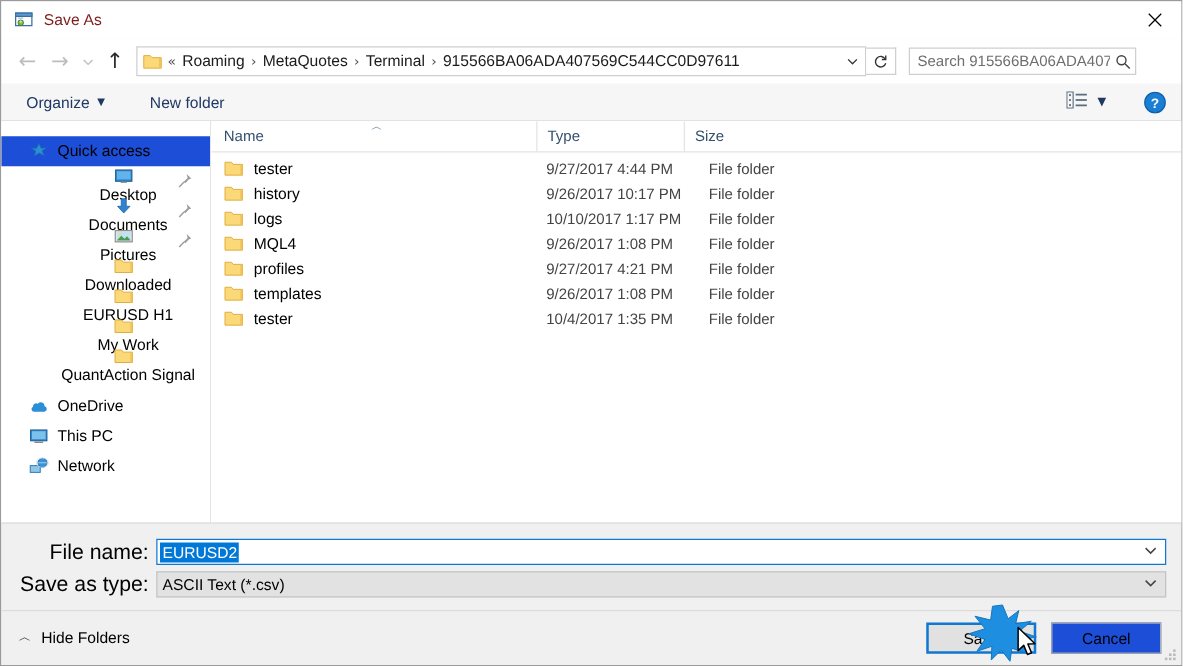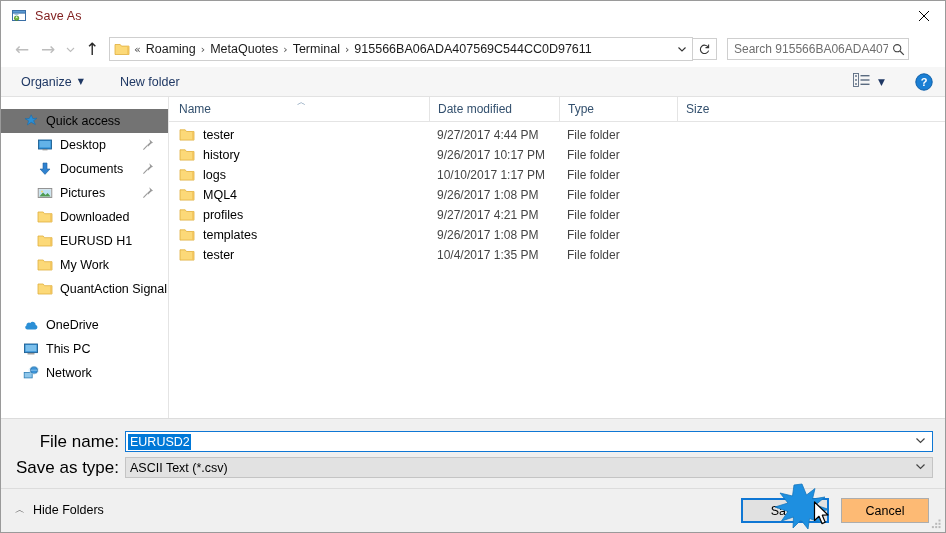--- a/index.html
+++ b/index.html
@@ -224,22 +224,22 @@
     background: #ffffff;
   }
   .side-item {
     height: 24px;
     display: flex;
     align-items: center;
     padding-left: 22px;
     box-sizing: border-box;
     position: relative;
   }
-  .side-item.selected { background: #737373; }
-  .side-item.indent { padding-left: 36px; }
+  .side-item.selected { background: #1d4ed8; }
+  .side-item.indent { padding-left: 36px; flex-direction: column; }
   .side-icon {
     width: 16px; height: 16px;
     margin-right: 7px;
     flex: none;
     position: relative;
   }
   .side-label {
     font-size: 12.5px;
     color: #000;
     white-space: nowrap;
@@ -430,21 +430,21 @@
     position: absolute;
     top: 9px;
     width: 88px;
     height: 25px;
     box-sizing: border-box;
     display: flex;
     align-items: center;
     justify-content: center;
     font-size: 12.5px;
     color: #000;
-    background: #fdba74;
+    background: #1d4ed8;
     border: 1px solid #adadad;
   }
   .btn-save {
     left: 740px;
     background: #e1e1e1;
     border: 2px solid #0f77d4;
   }
   .btn-cancel { left: 840px; }
 
   .burst {
@@ -721,23 +721,20 @@
         <span class="side-label">Network</span>
       </div>
     </div>
 
     <div class="filepane">
       <div class="col-header">
         <div class="col col-name first">
           <span>Name</span>
           <span class="sort-caret">︿</span>
         </div>
-        <div class="col col-date">
-          <span>Date modified</span>
-        </div>
         <div class="col col-type">
           <span>Type</span>
         </div>
         <div class="col col-size">
           <span>Size</span>
         </div>
       </div>
 
       <div class="rows">
 

